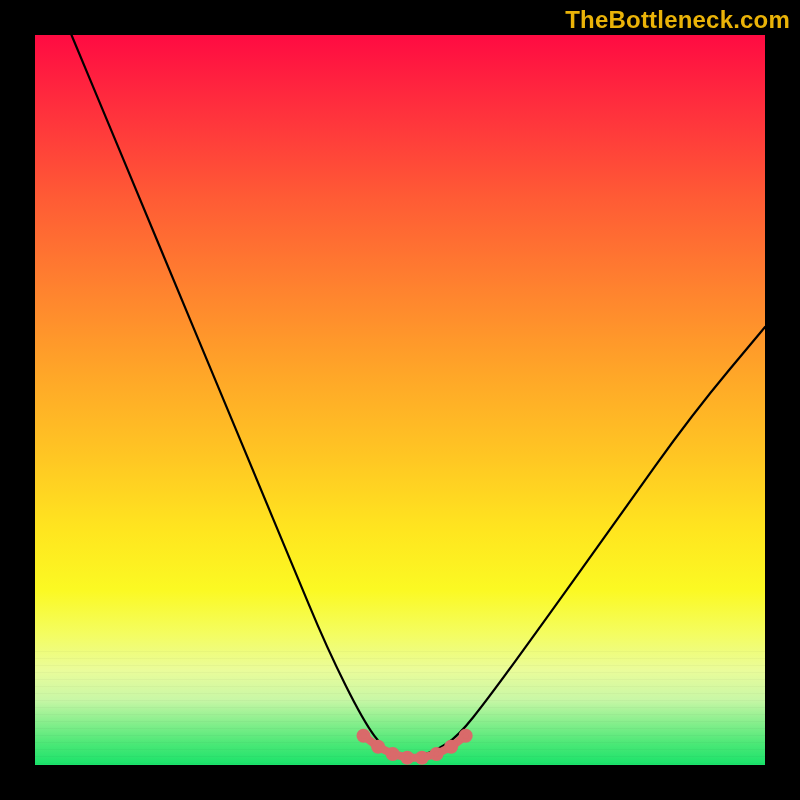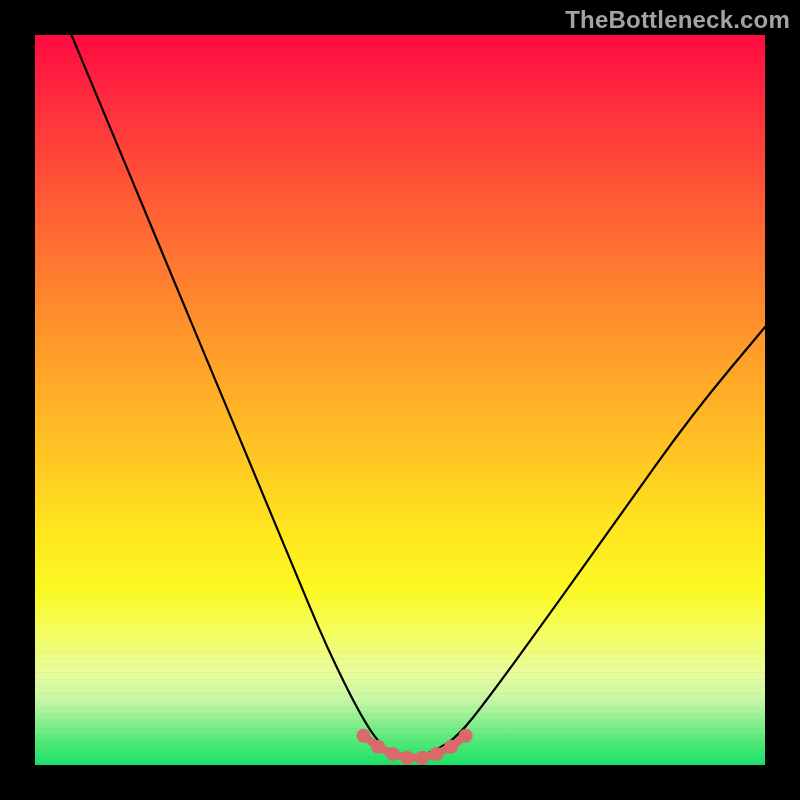--- a/index.html
+++ b/index.html
@@ -14,21 +14,21 @@
   .frame {
     position: relative;
     width: 800px;
     height: 800px;
     background: #000;
   }
   .watermark {
     position: absolute;
     top: 6px;
     right: 10px;
-    color: #a3a3a3;
+    color: #eab308;
     font-size: 24px;
     font-weight: 600;
     letter-spacing: 0.2px;
     z-index: 5;
   }
   .plot-area {
     position: absolute;
     left: 35px;
     top: 35px;
     width: 730px;

